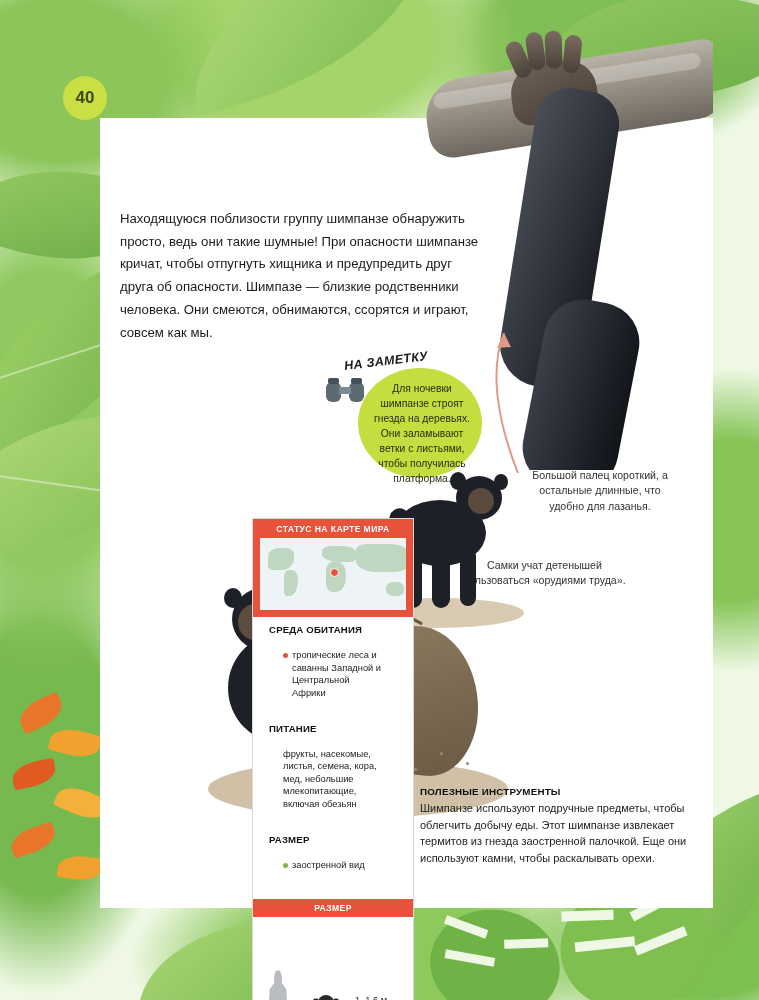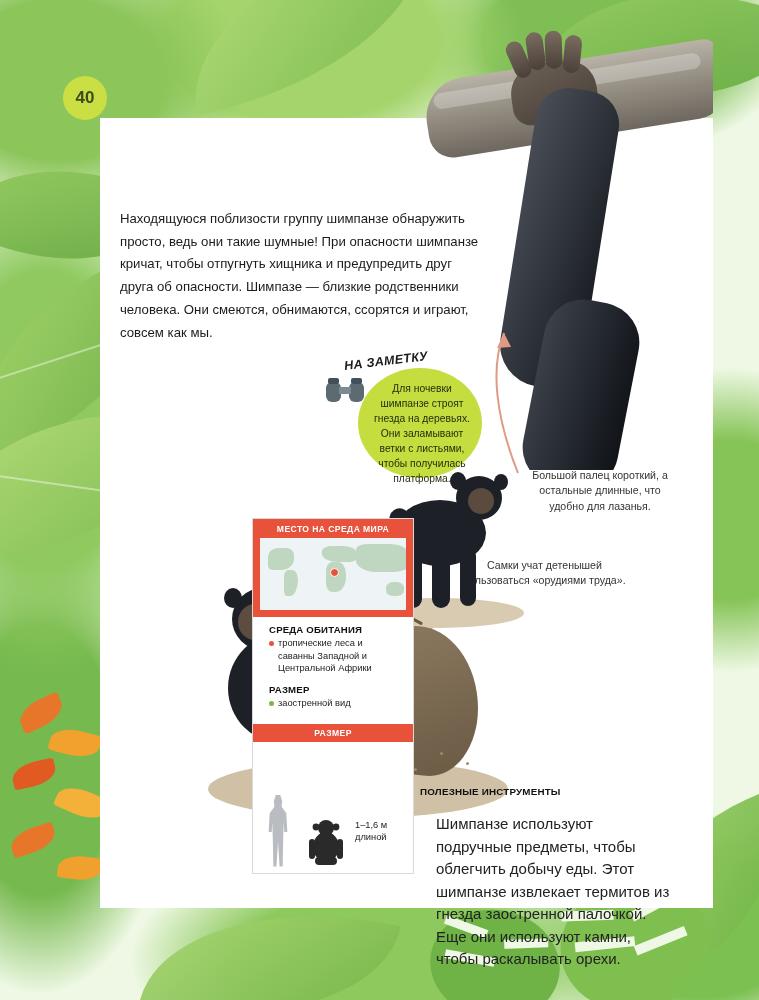--- a/index.html
+++ b/index.html
@@ -184,21 +184,21 @@
   }
   .cont{position:absolute;background:#bfd7c0;}
   #map-dot{
     position:absolute;width:7px;height:7px;border-radius:50%;
     background:#e8513a;border:1px solid #fff;
   }
   .sect{padding:7px 16px 2px;}
   .sect h4{
     margin:0 0 2px;font-size:9.6px;font-weight:bold;color:#111;letter-spacing:.2px;
   }
-  .sect p{margin:0;font-size:9.3px;line-height:1.36;color:#222;}
+  .sect p{margin:14px;font-size:9.3px;line-height:1.36;color:#222;}
   .bullet{position:relative;padding-left:9px;}
   .bullet:before{
     content:"";position:absolute;left:0;top:4px;width:5px;height:5px;border-radius:50%;
   }
   .bullet.red:before{background:#e8513a;}
   .bullet.green:before{background:#7ab648;}
 
   #size-header{
     margin-top:8px;background:#e8513a;color:#fff;text-align:center;
     font-size:8.6px;font-weight:bold;letter-spacing:.4px;padding:4px 3px;
@@ -216,21 +216,21 @@
   }
   #size-text{
     position:absolute;left:102px;top:30px;font-size:9.3px;line-height:1.35;color:#222;
   }
 
   
   #caption{
     position:absolute;left:320px;top:668px;width:268px;
   }
   #caption h4{margin:0 0 3px;font-size:9.8px;font-weight:bold;color:#111;letter-spacing:.2px;}
-  #caption p{margin:16px;font-size:15px;line-height:1.5;color:#222;}
+  #caption p{margin:0;font-size:11px;line-height:1.5;color:#222;}
 
   
   .flower{position:absolute;border-radius:60% 10% 60% 10%;}
 </style>
 </head>
 <body>
 
 <div id="page">
 
   <div class="bgbase"></div>
@@ -337,36 +337,40 @@
       <div class="chimp-body" style="left:44px;top:172px;width:90px;height:38px;border-radius:20px;"></div>
       <div style="position:absolute;left:156px;top:62px;width:62px;height:3px;background:#6b5a3c;transform:rotate(28deg);border-radius:2px;"></div>
       <div class="speckle" style="left:180px;top:210px;"></div>
       <div class="speckle" style="left:206px;top:222px;"></div>
       <div class="speckle" style="left:232px;top:206px;"></div>
       <div class="speckle" style="left:150px;top:224px;"></div>
       <div class="speckle" style="left:258px;top:216px;"></div>
     </div>
 
     <div id="factbox">
-      <div id="fact-header">МЕСТО НА СРЕДА МИРА</div>
+      <div id="fact-header">СТАТУС НА КАРТЕ МИРА</div>
       <div id="fact-map">
         <div id="map-inner">
           <div class="cont" style="left:8px;top:10px;width:26px;height:22px;border-radius:40% 30% 50% 20%;"></div>
           <div class="cont" style="left:24px;top:32px;width:14px;height:26px;border-radius:30% 40% 60% 20%;"></div>
           <div class="cont" style="left:62px;top:8px;width:34px;height:16px;border-radius:30% 40% 20% 50%;"></div>
           <div class="cont" style="left:66px;top:24px;width:20px;height:30px;border-radius:30% 40% 50% 30%;"></div>
           <div class="cont" style="left:96px;top:6px;width:54px;height:28px;border-radius:20% 40% 30% 40%;"></div>
           <div class="cont" style="left:126px;top:44px;width:18px;height:14px;border-radius:40%;"></div>
           <div id="map-dot" style="left:70px;top:30px;"></div>
         </div>
       </div>
 
       <div class="sect">
         <h4>СРЕДА ОБИТАНИЯ</h4>
         <p class="bullet red">тропические леса и саванны Западной и Центральной Африки</p>
+      </div>
+      <div class="sect">
+        <h4>ПИТАНИЕ</h4>
+        <p>фрукты, насекомые, листья, семена, кора, мед, небольшие млекопитающие, включая обезьян</p>
       </div>
       <div class="sect" style="padding-bottom:6px;">
         <h4>РАЗМЕР</h4>
         <p class="bullet green">заостренной вид</p>
       </div>
 
       <div id="size-header">РАЗМЕР</div>
       <div id="size-body">
         <div id="human"></div>
         <svg id="chimp-silhouette" viewBox="0 0 42 50">

